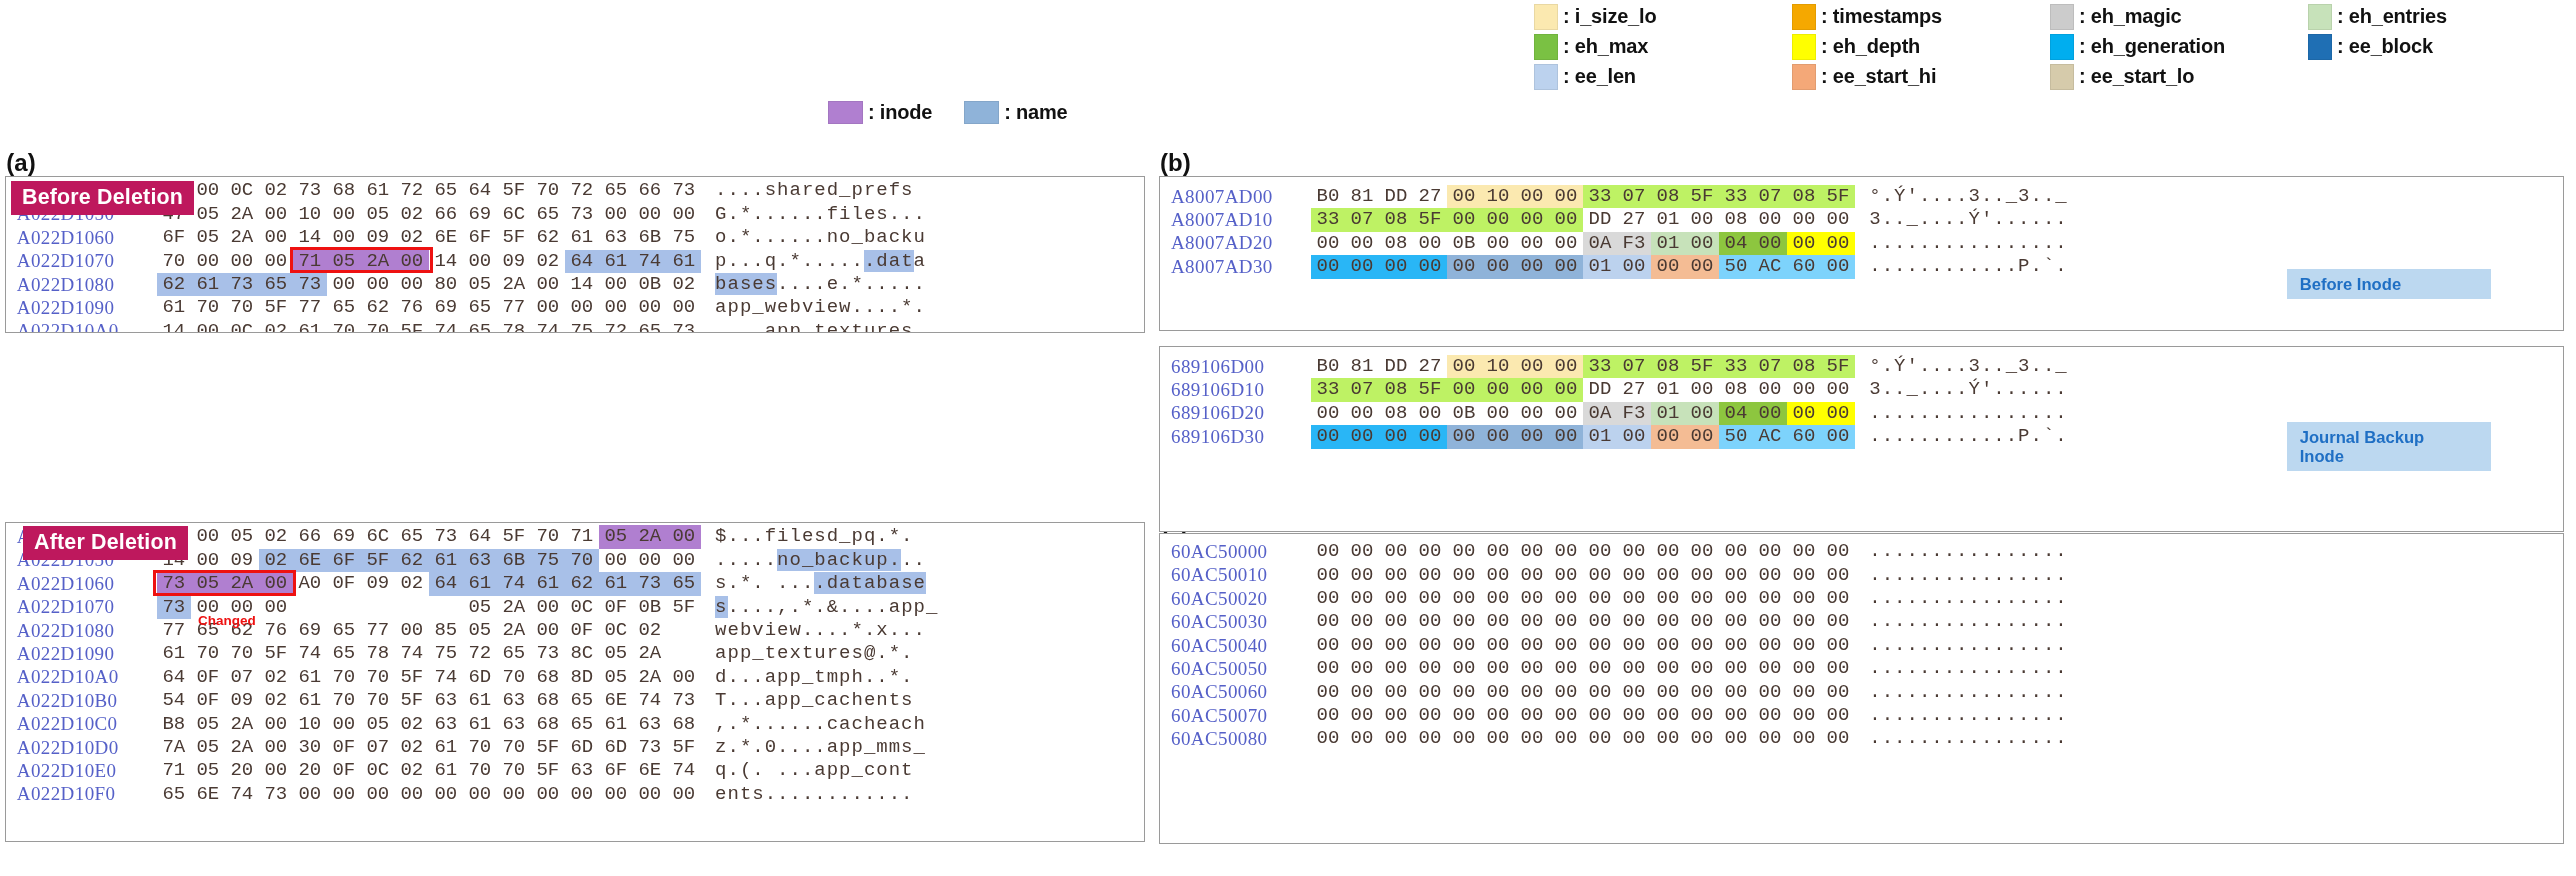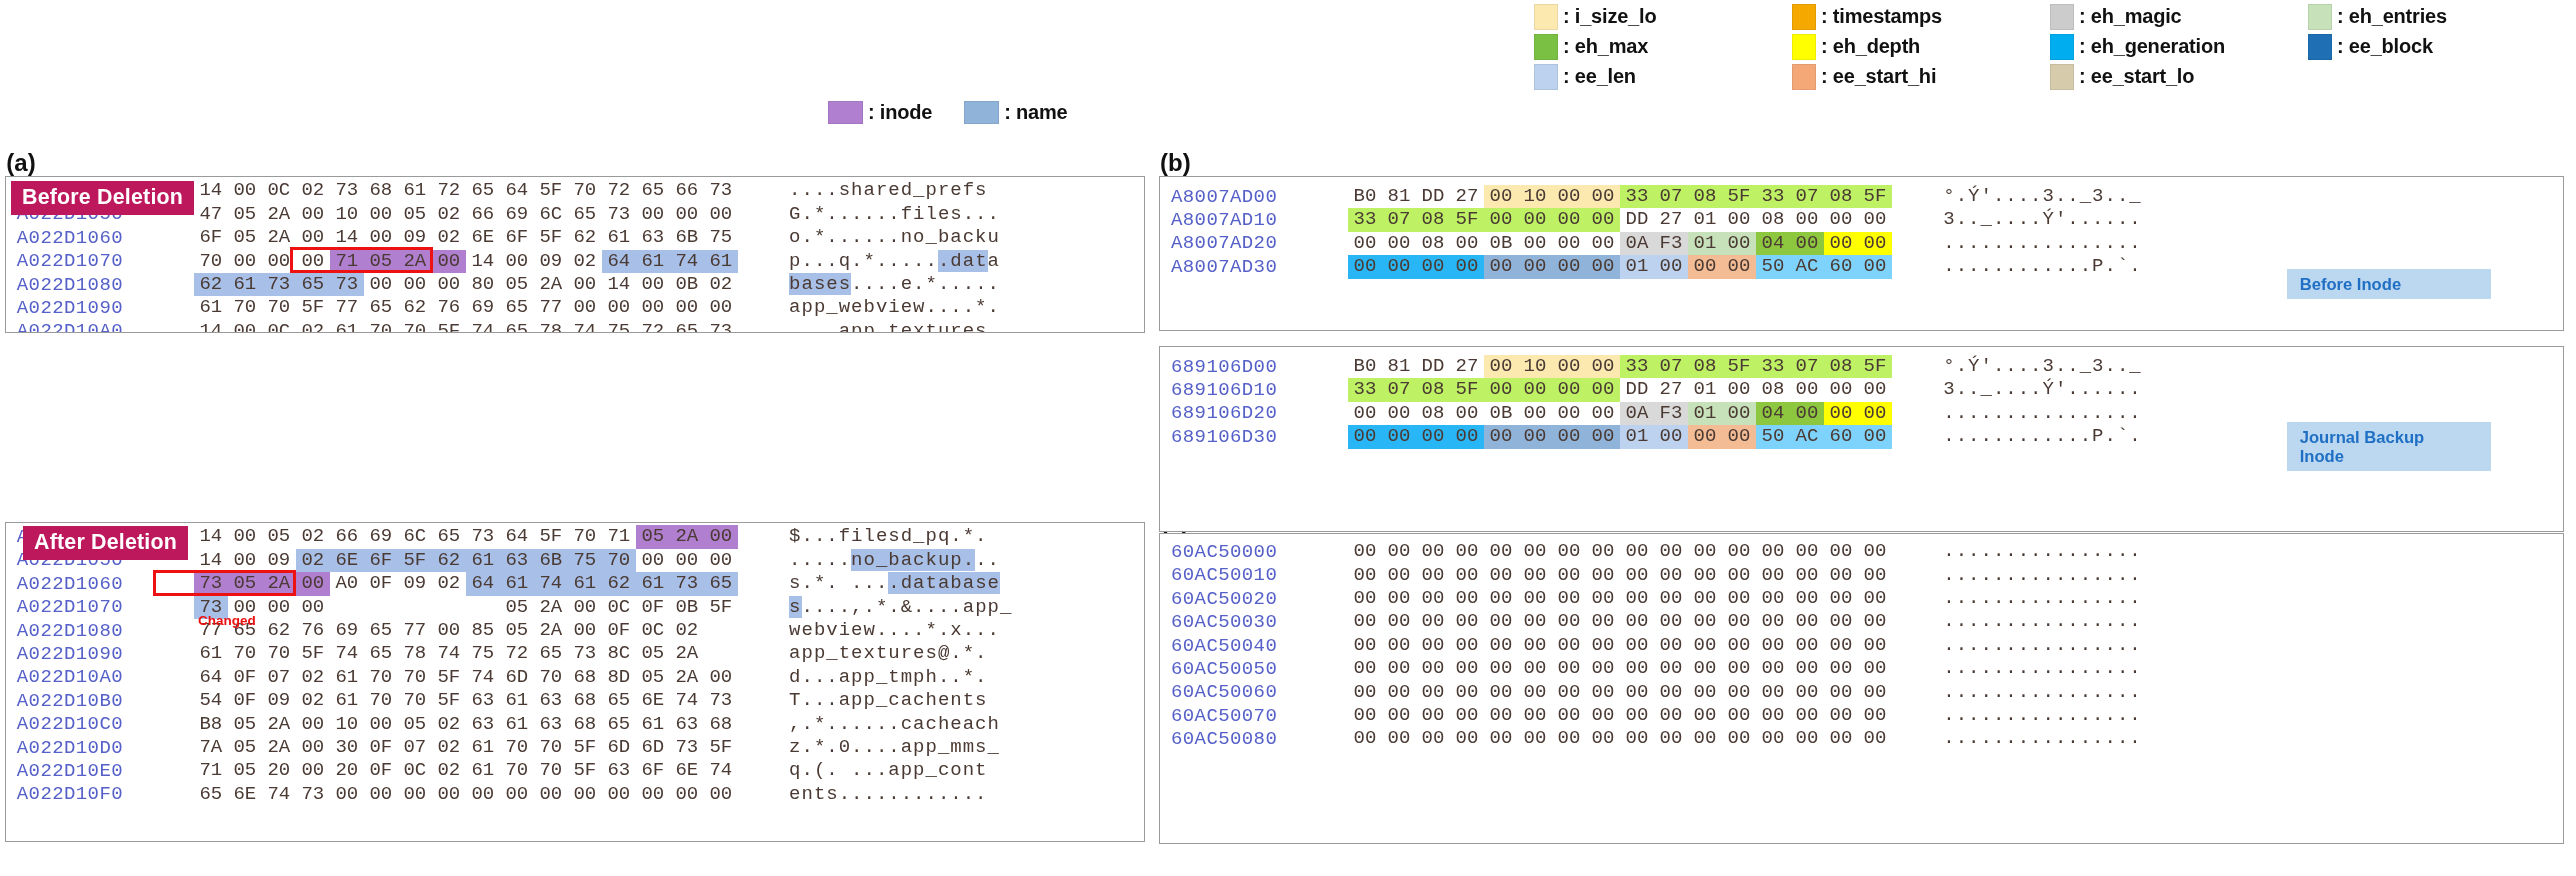--- a/index.html
+++ b/index.html
@@ -49,26 +49,25 @@
   #box-b1{left:1159px;top:176px;width:1405px;height:155px;}
   #box-b2{left:1159px;top:346px;width:1405px;height:186px;}
   #box-c{left:1159px;top:533px;width:1405px;height:311px;}
 
   .hexrow{
     display:flex;align-items:center;
     height:23.4px;
     white-space:nowrap;
     font-family:"Liberation Mono","DejaVu Sans Mono",monospace;
     position:relative;
-    gap:37px;
   }
   .addr{
     color:#5560c8;
     font-size:19px;
-    font-family:Liberation Mono, monospace;
+    font-family:Liberation Serif, serif;
     padding-left:11px;
     width:151px;
     box-sizing:border-box;
     letter-spacing:0.4px;
   }
   .bytes{display:flex;}
   .by{
     width:34px;text-align:center;font-size:19px;color:#4a3a33;
     font-family:"Liberation Mono",monospace;
     display:inline-block;

